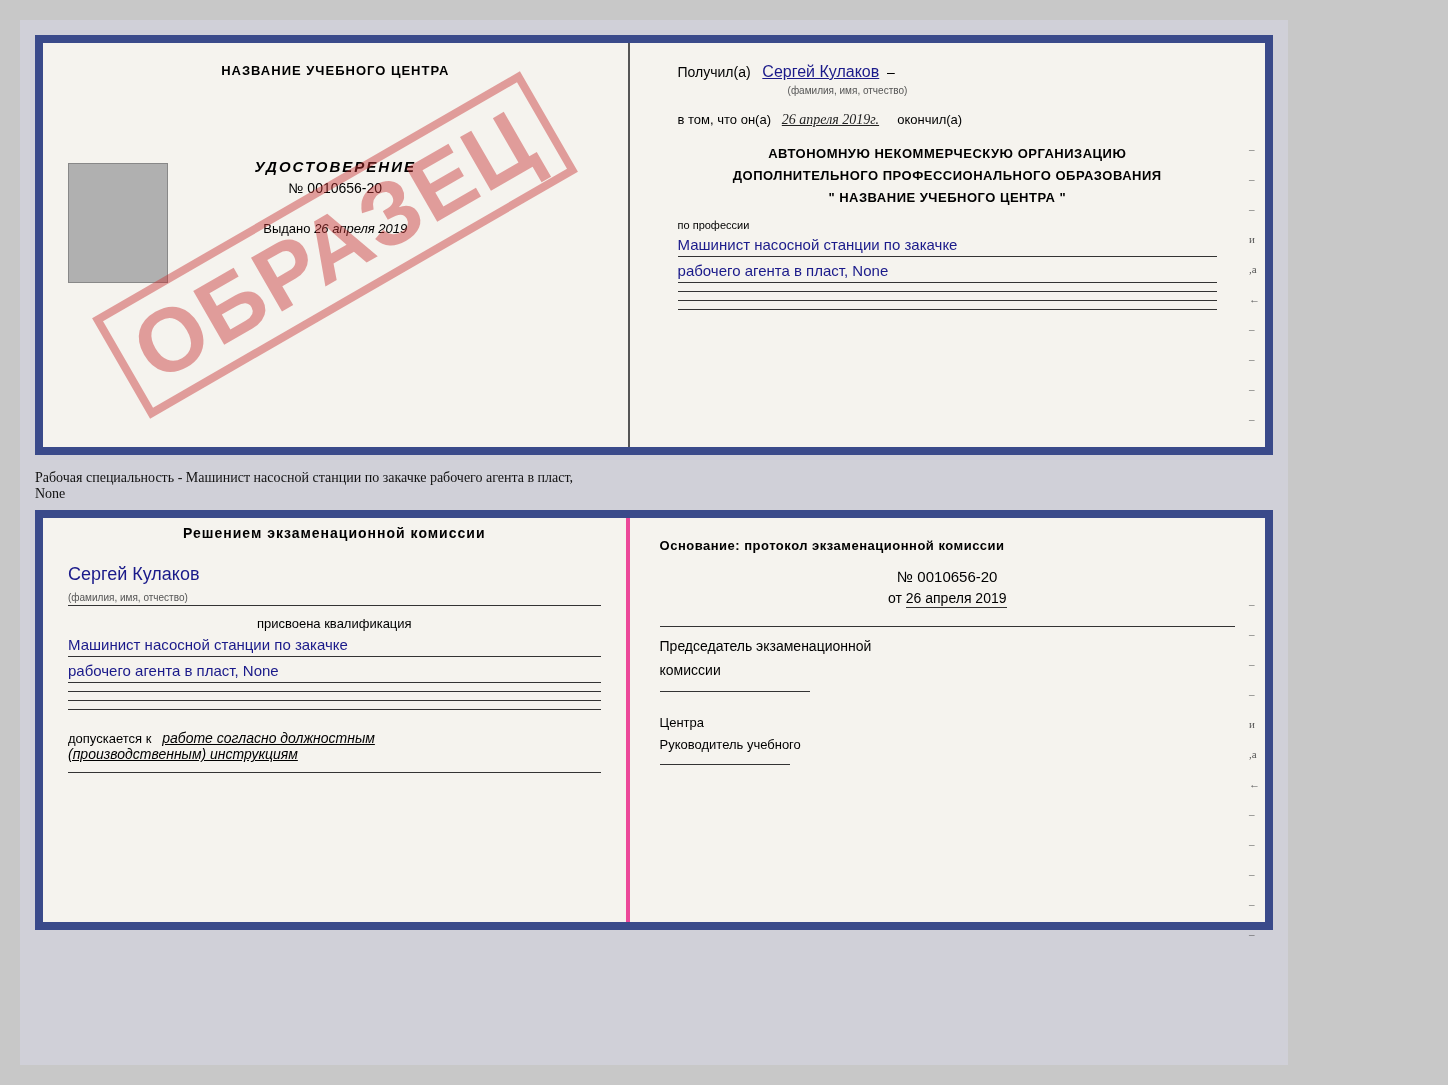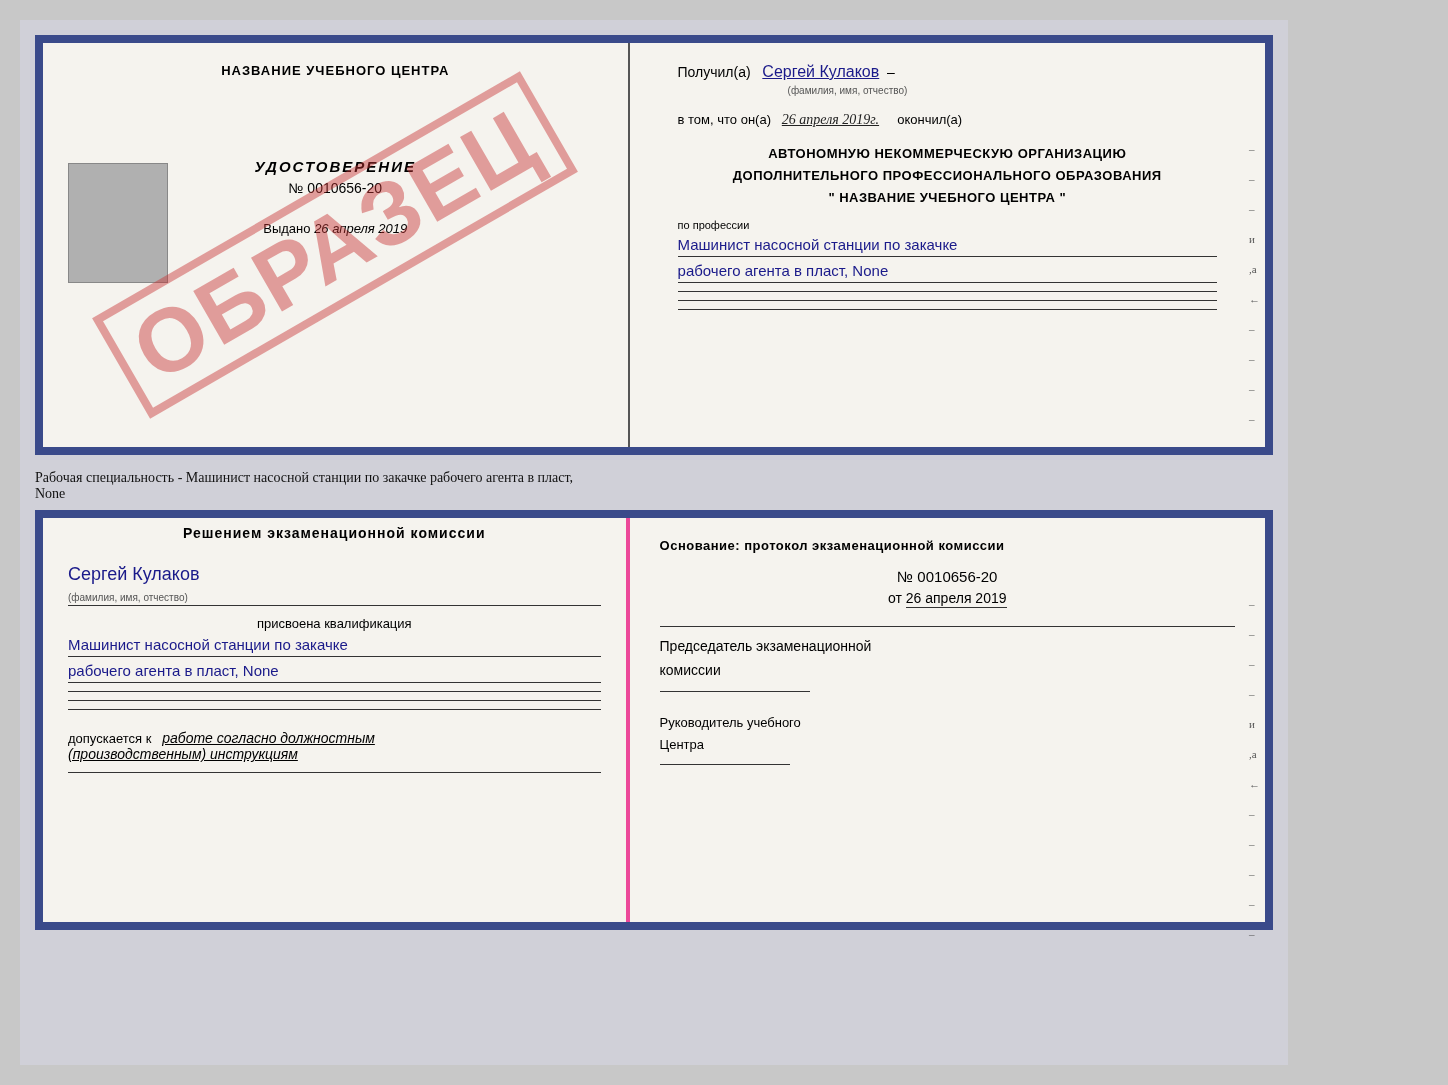--- a/index.html
+++ b/index.html
@@ -455,22 +455,22 @@
 
       <div class="dash-line"></div>
 
       <div class="chairman-block">
         <div>Председатель экзаменационной</div>
         <div>комиссии</div>
         <div class="dash-line" style="width:150px; margin-top:8px;"></div>
       </div>
 
       <div class="rukovoditel-block">
+        <div>Центра</div>
         <div>Руководитель учебного</div>
-        <div>Центра</div>
         <div class="dash-line" style="width:130px; margin-top:8px;"></div>
       </div>
 
       <div class="bottom-side-marks">
         <span>–</span>
         <span>–</span>
         <span>–</span>
         <span>–</span>
         <span>и</span>
         <span>,а</span>

